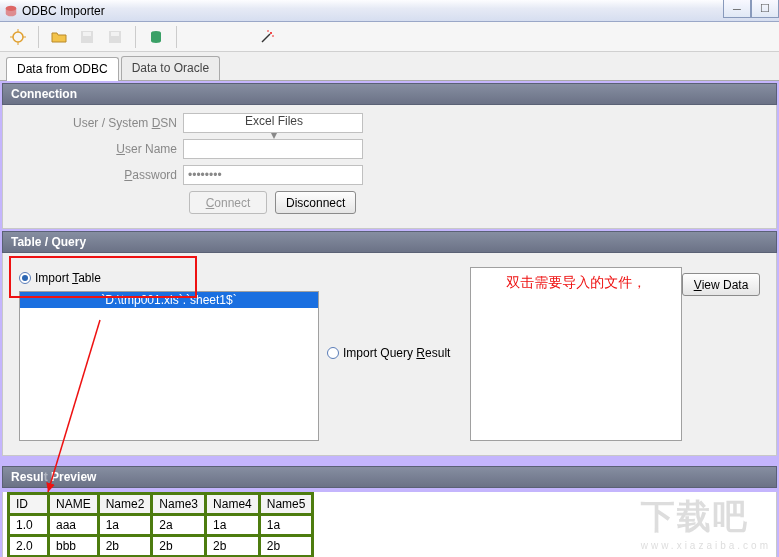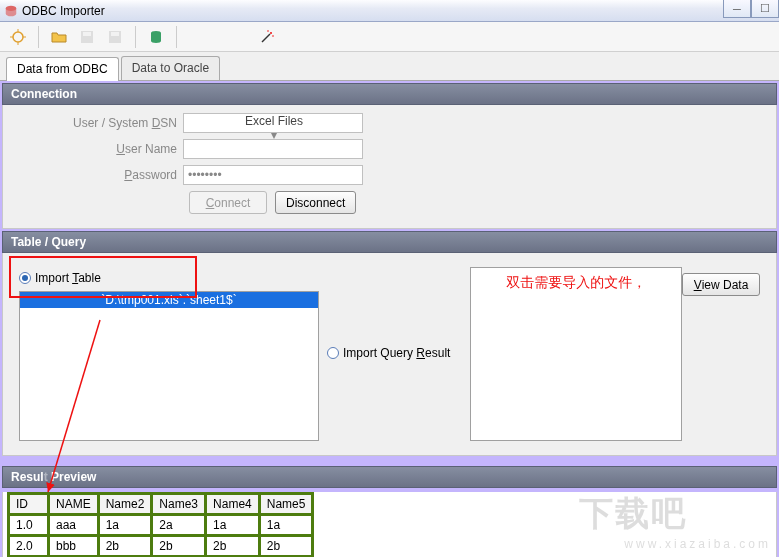--- a/index.html
+++ b/index.html
@@ -175,21 +175,21 @@
     border:3px solid #4d7c0f; padding:2px 6px; font-size:12px; text-align:left;
     min-width:40px;
   }
   .result-table th { background:#f4f4f4; font-weight:normal;}
   .watermark {
     position:absolute; right:8px; bottom:6px;
     font-size:34px; font-weight:bold; color:rgba(120,120,120,0.25);
     font-family: "Microsoft YaHei", sans-serif; letter-spacing:2px;
     pointer-events:none;
   }
-  .watermark small{display:block;font-size:12px;letter-spacing:3px;color:rgba(120,120,120,0.25);font-weight:normal;margin-left:45px;}
+  .watermark small{display:block;font-size:10px;letter-spacing:3px;color:rgba(120,120,120,0.25);font-weight:normal;}
   .underline-letter { text-decoration: underline; }
   svg.arrow-line { position:absolute; pointer-events:none; }
 </style>
 </head>
 <body>
 
 <div class="titlebar">
   <span class="app-icon">
     <svg viewBox="0 0 16 16" width="14" height="14">
         <ellipse cx="8" cy="5" rx="6" ry="3" fill="#d66"></ellipse>

